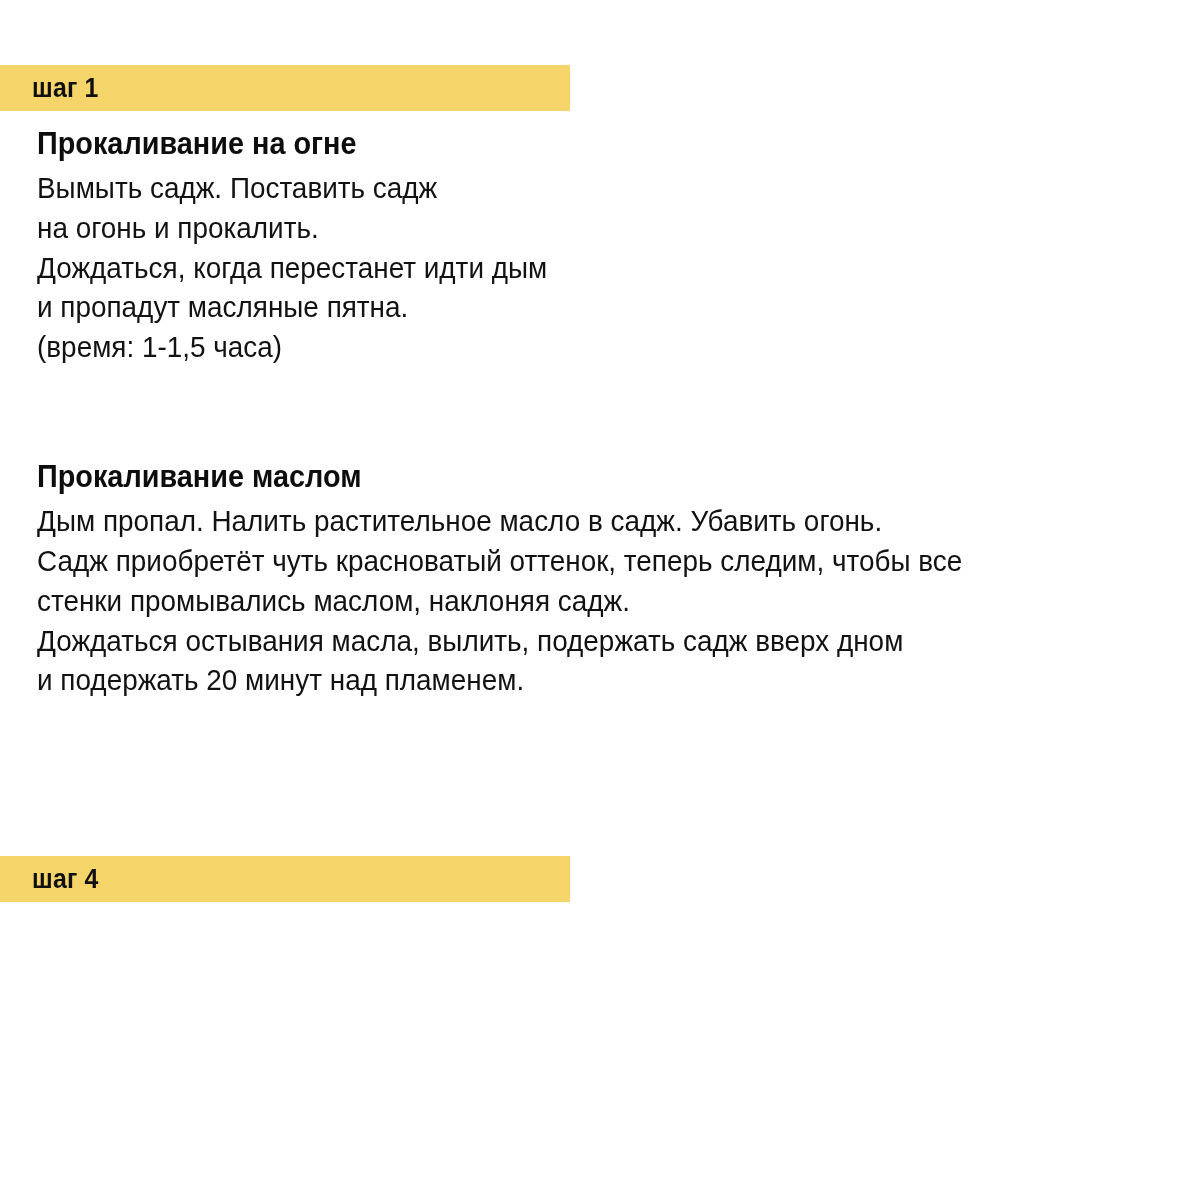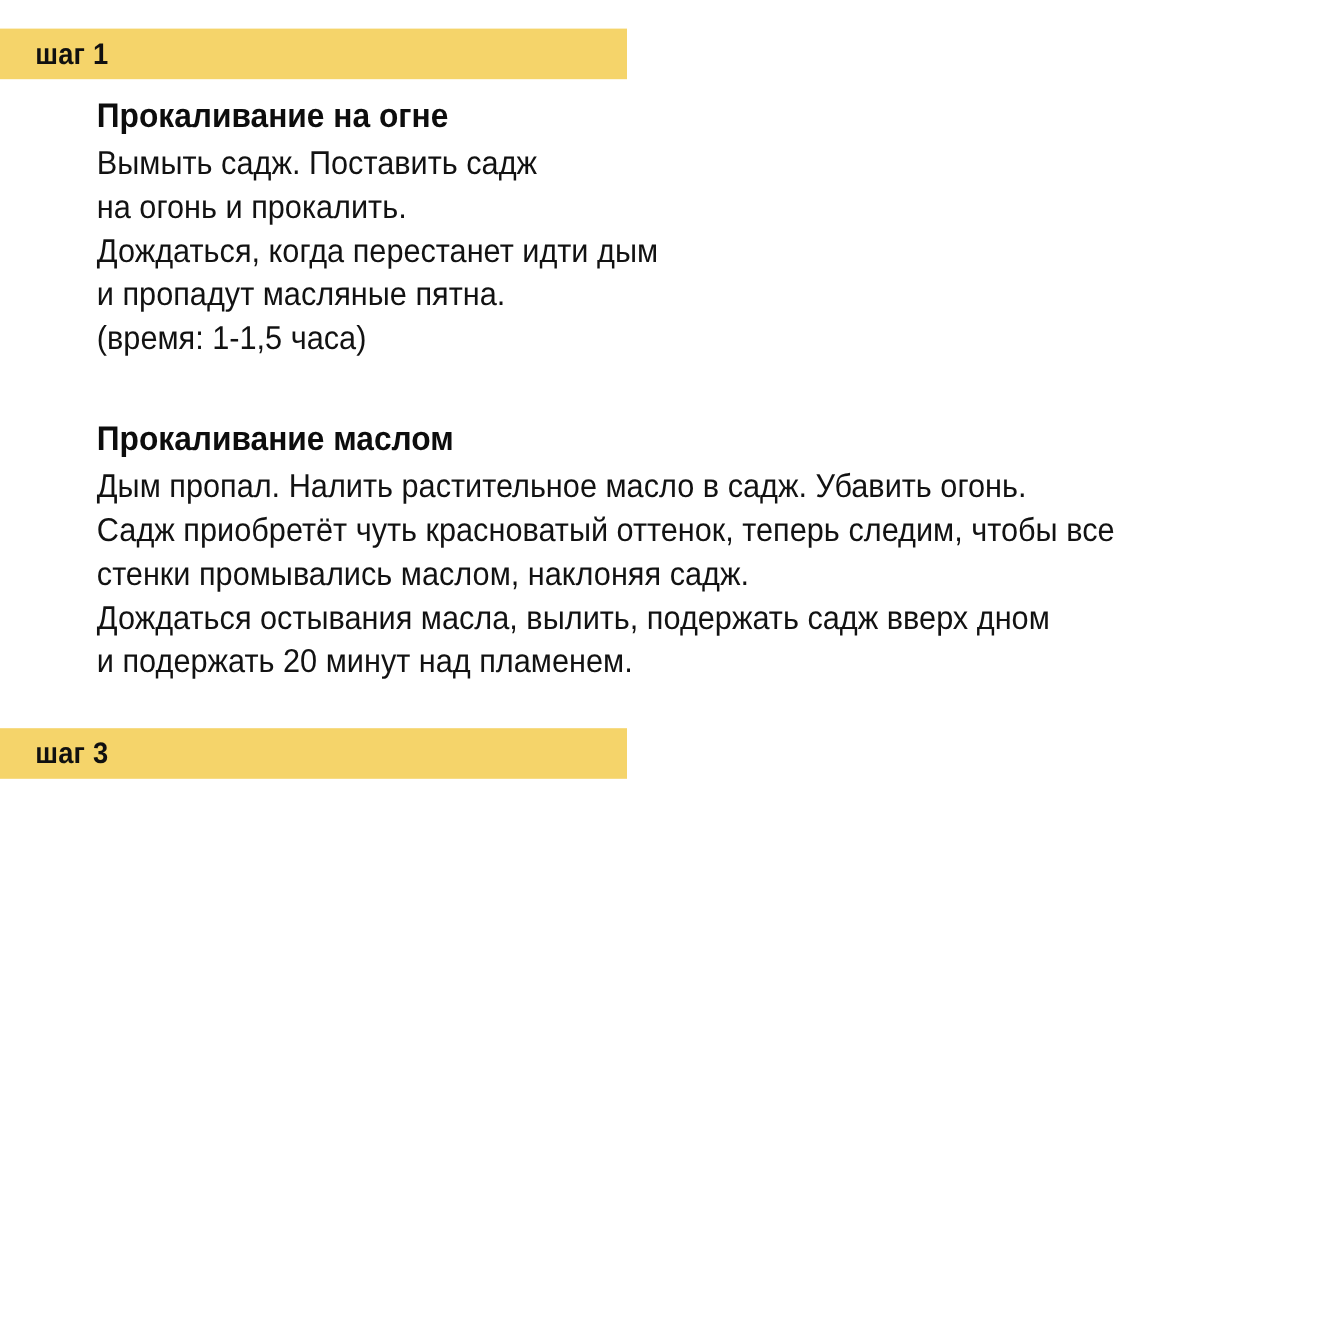--- a/index.html
+++ b/index.html
@@ -18,20 +18,21 @@
   .sheet {
     width: 1200px;
     height: 1200px;
     box-sizing: border-box;
     padding: 26px 0 0 0;
     position: relative;
   }
 
   .step-block {
     position: relative;
+    margin-top: 39px;
   }
 
   .step-banner {
     background: #f5d46a;
     height: 46px;
     display: flex;
     align-items: center;
     box-sizing: border-box;
     padding-left: 32px;
   }
@@ -42,21 +43,21 @@
     font-weight: 700;
     letter-spacing: 0.2px;
     color: #101010;
     line-height: 1;
     transform: scaleX(0.92);
     transform-origin: left center;
     white-space: nowrap;
   }
 
   .step-body {
-    padding: 16px 40px 0 88px;
+    padding: 16px 40px 0 37px;
   }
 
   .step-title {
     font-size: 31px;
     font-weight: 700;
     color: #0d0d0d;
     line-height: 1.12;
     margin: 0 0 6px 0;
     transform: scaleX(0.93);
     transform-origin: left center;
@@ -112,23 +113,23 @@
         <div class="step-line">стенки промывались маслом, наклоняя садж.</div>
         <div class="step-line">Дождаться остывания масла, вылить, подержать садж вверх дном</div>
         <div class="step-line">и подержать 20 минут над пламенем.</div>
       </div>
     </div>
   </section>
 
   <div class="gap-2"></div>
 
   <section class="step-block">
-    <div class="step-banner w-narrow">
-      <span class="step-banner-label">шаг 3</span>
-    </div>
   </section>
 
   <div class="gap-3"></div>
 
   <section class="step-block">
+    <div class="step-banner w-narrow">
+      <span class="step-banner-label">шаг 4</span>
+    </div>
   </section>
 
 </div>
 
 </body></html>

